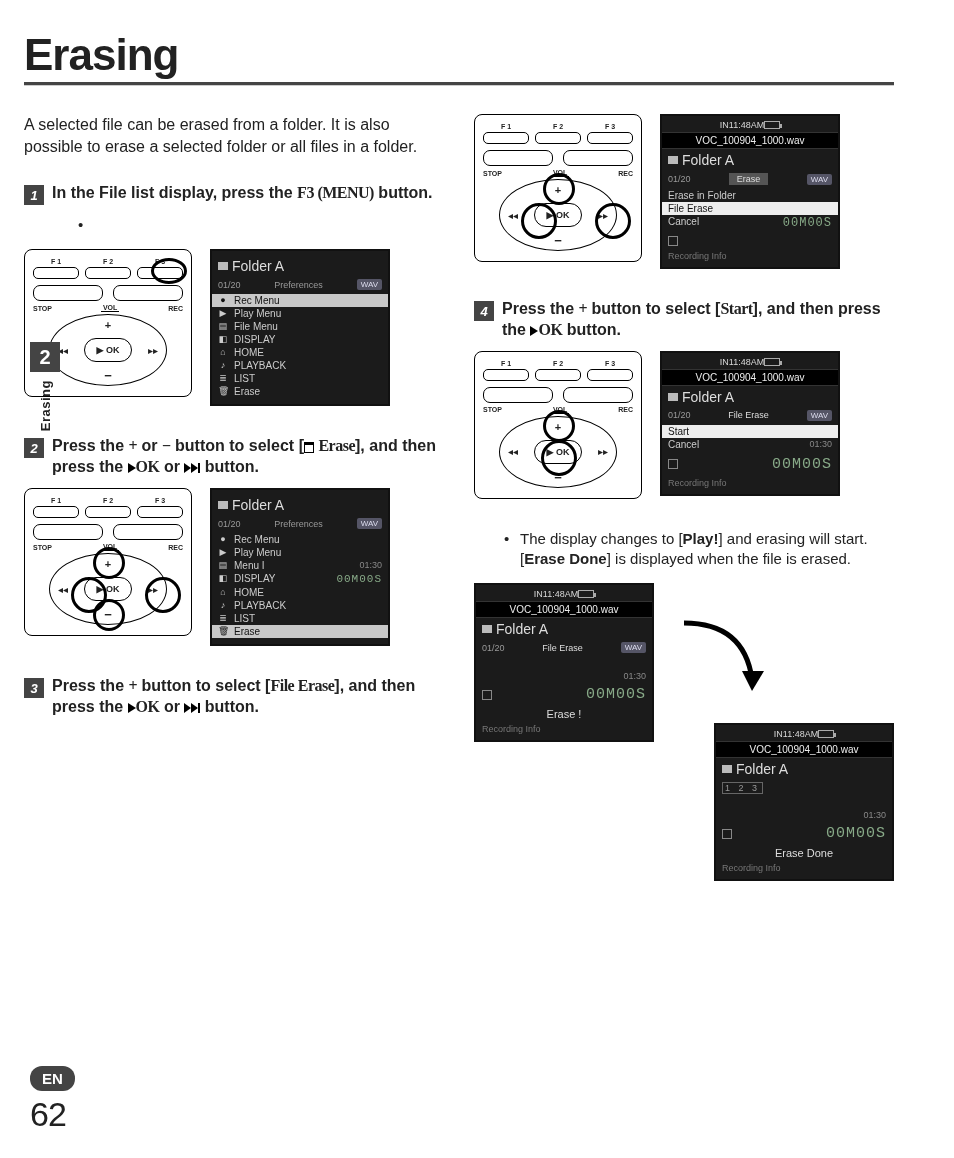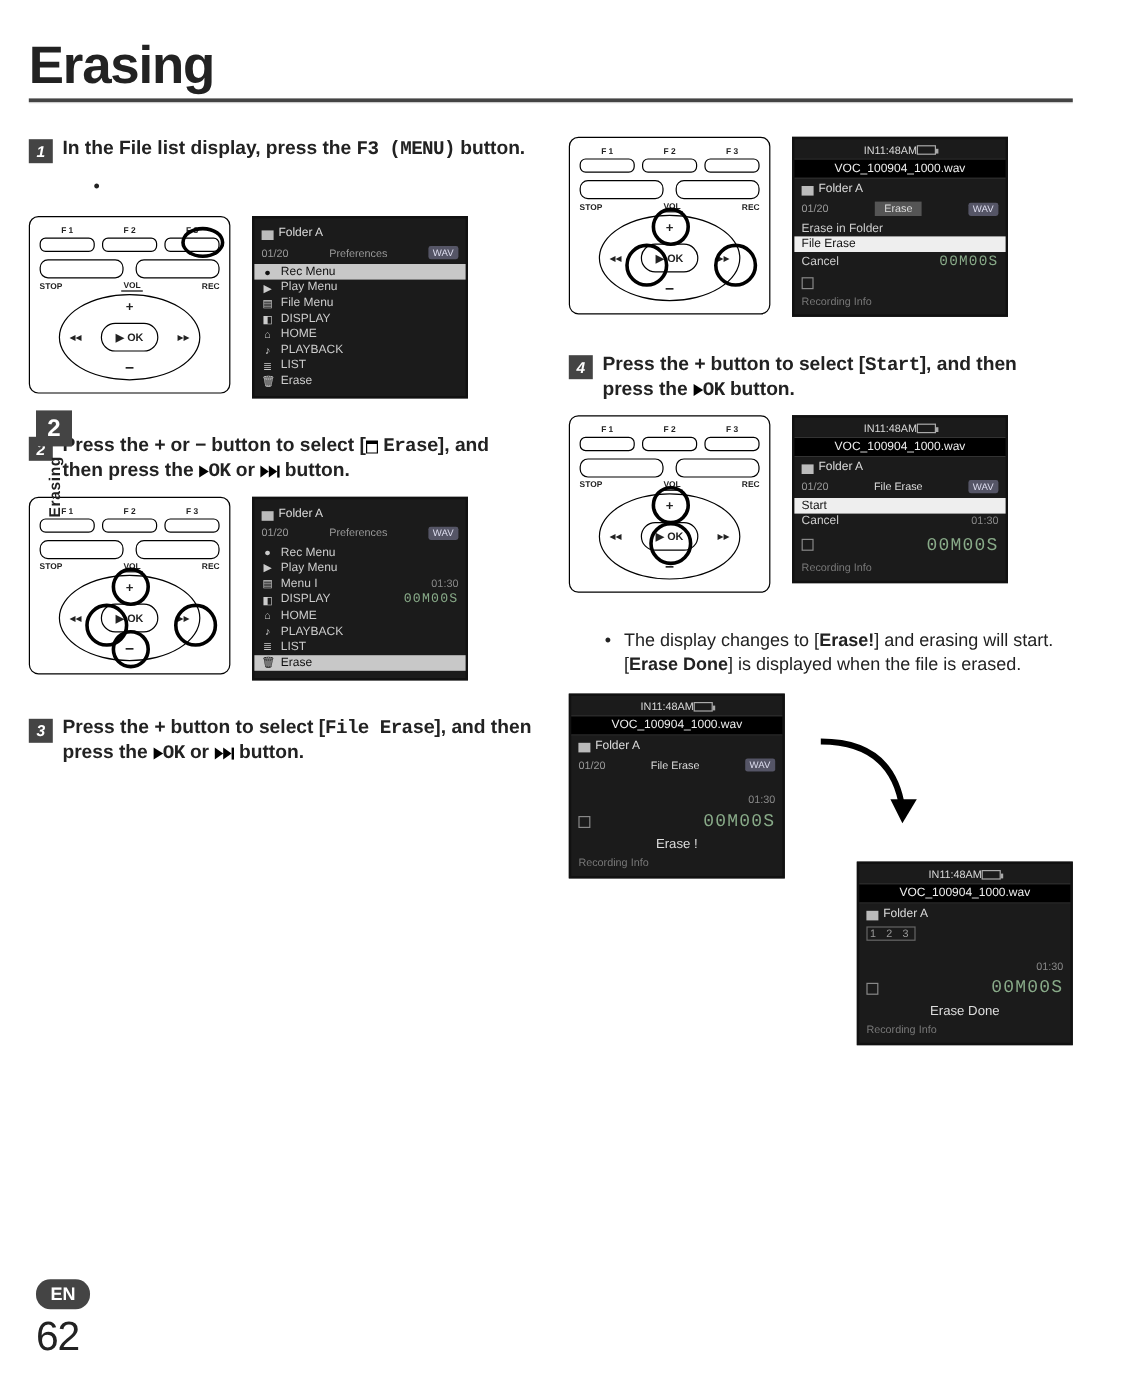--- a/index.html
+++ b/index.html
@@ -67,21 +67,21 @@
     align-items: center;
     justify-content: center;
     flex-shrink: 0;
     margin-top: 2px;
   }
   .step-text {
     font-size: 16px;
     font-weight: 700;
     line-height: 1.3;
   }
-  .mono { font-family: Liberation Mono, monospace; font-weight: 700; letter-spacing: -0.5px; }
+  .mono { font-family: Liberation Serif, serif; font-weight: 700; letter-spacing: -0.5px; }
   .bullet-list {
     margin-left: 54px;
     margin-bottom: 14px;
   }
   .bullet-list .item {
     display: flex;
     font-size: 15px;
     line-height: 1.35;
     margin-bottom: 4px;
   }
@@ -151,34 +151,34 @@
     padding: 0 6px 2px 6px;
     font-size: 9px;
   }
   .lcd .bat { border: 1px solid #aaa; width: 16px; height: 8px; position: relative; }
   .lcd .bat::after { content:""; position:absolute; right:-3px; top:2px; width:2px; height:4px; background:#aaa;}
   .lcd .titlebar {
     background: #000; color: #eee; font-size: 10px; padding: 2px 6px;
     text-align: center; border-top: 1px solid #333; border-bottom: 1px solid #333;
   }
   .lcd .folderrow {
-    display: flex; align-items: flex-end; gap: 4px;
-    padding: 3px 6px; font-size: 10px; color: #ddd;
+    display: flex; align-items: center; gap: 4px;
+    padding: 3px 6px; font-size: 14px; color: #ddd;
   }
   .lcd .folder-ic { width: 10px; height: 8px; background: #bbb; }
   .lcd .inforow {
     display: flex; justify-content: space-between; align-items: center;
     padding: 2px 6px; font-size: 9px; color: #999;
   }
   .lcd .wav-badge {
     background: #556; color: #dde; font-size: 8px; padding: 1px 4px; border-radius: 2px;
   }
   .lcd .menu { padding: 2px 0; }
   .lcd .mi {
-    display: flex; align-items: center; gap: 6px;
+    display: flex; align-items: flex-start; gap: 6px;
     padding: 1px 6px; font-size: 10px; color: #ccc;
   }
   .lcd .mi.sel { background: #eee; color: #111; }
   .lcd .mi.hl { background: #c8c8c8; color: #111; }
   .lcd .mi .mic { width: 10px; display: inline-block; text-align: center; font-size: 9px; }
   .lcd .bottom { padding: 3px 6px; font-size: 9px; color: #888; display:flex; justify-content:space-between; align-items:center;}
   .lcd .seg { font-family: "Courier New", monospace; font-size: 15px; color: #8a8; letter-spacing: 1px;}
   .lcd .stopic { width:10px; height:10px; border:1px solid #888; display:inline-block;}
   .subtext { font-size: 9px; color: #777; padding: 2px 6px;}
 
@@ -235,20 +235,21 @@
 </head>
 <body>
 
 <div class="page">
   <div class="title">Erasing</div>
   <div class="title-rule"></div>
 
   <div class="columns">
 
     <div class="col">
+      <p class="intro">A selected file can be erased from a folder. It is also possible to erase a selected folder or all files in a folder.</p>
 
 
       <div class="step">
         <div class="step-num">1</div>
         <div class="step-text">
           <span>In the File list display, press the </span><span class="mono">F3 (MENU)</span><span> button.</span>
         </div>
       </div>
       <div class="bullet-list">
         <div class="item">
@@ -585,21 +586,21 @@
               <span class="seg">00M00S</span>
             </div>
           <div class="subtext">Recording Info</div>
         </div>
       </div>
 
       <div class="bullet-list" style="margin-left:30px;">
         <div class="item">
             <span class="dot">•</span>
           <span>
-            <span>The display changes to [</span><b>Erase!</b><span>] and erasing will start. [</span><b>Erase Done</b><span>] is displayed when the file is erased.</span>
+            <span>The display changes to [</span><b>Play!</b><span>] and erasing will start. [</span><b>Erase Done</b><span>] is displayed when the file is erased.</span>
           </span>
         </div>
       </div>
 
       <div style="position:relative; height:320px;">
         <div class="lcd" style="position:absolute; left:0; top:0;">
           <div class="statusbar">
               <span>IN</span>
               <span>11:48AM</span>
               <span class="bat"></span>

